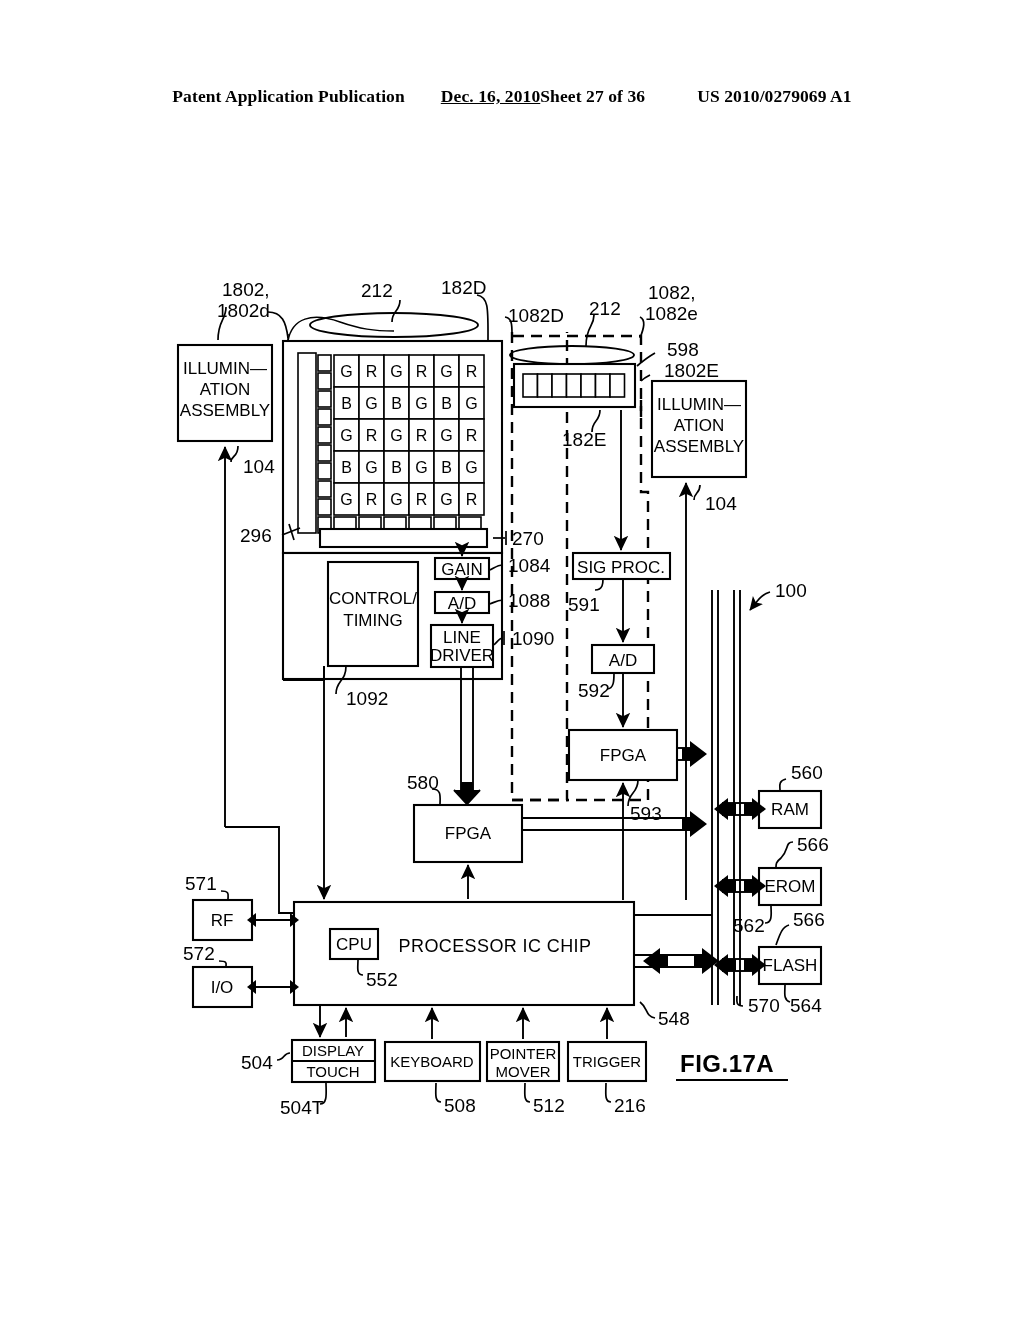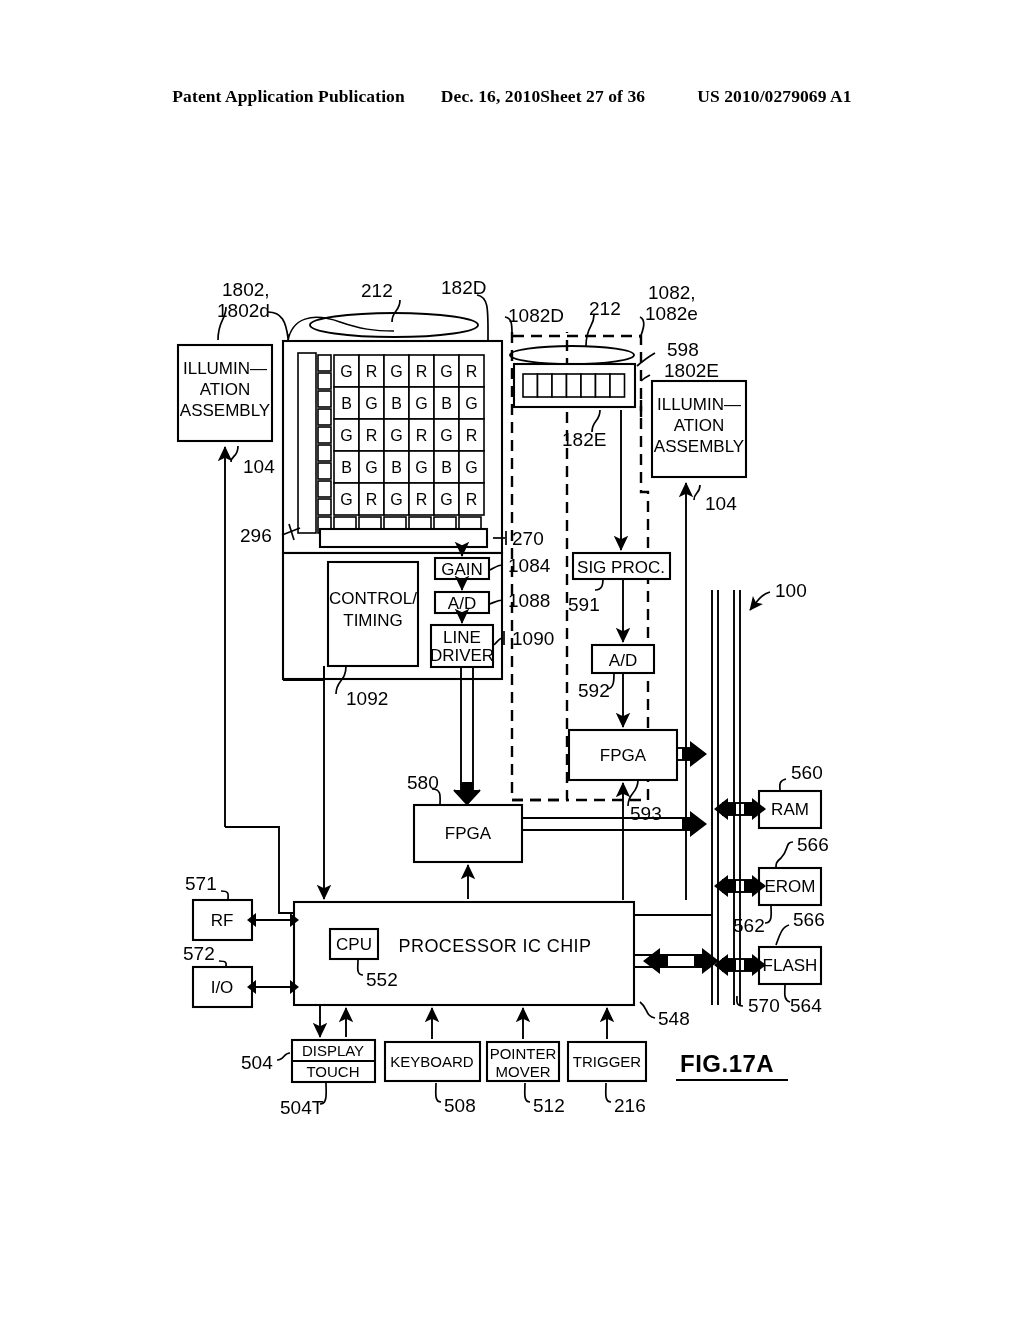--- a/index.html
+++ b/index.html
@@ -23,21 +23,21 @@
     justify-content: center;
     align-items: baseline;
     font-family: "Liberation Serif", serif;
     font-weight: bold;
     font-size: 17.5px;
     letter-spacing: 0.1px;
     color: #000;
     white-space: nowrap;
   }
   #header .h-pub { margin-right: 36px; }
-  #header .h-date { margin-right: 0; }
+  #header .h-date { margin-right: 0; text-decoration: underline; }
   #header .h-sheet { margin-right: 52px; }
   #header .h-num { }
   #figure {
     position: absolute;
     left: 0;
     top: 0;
   }
   svg text {
     font-family: "Liberation Sans", sans-serif;
     fill: #000;

